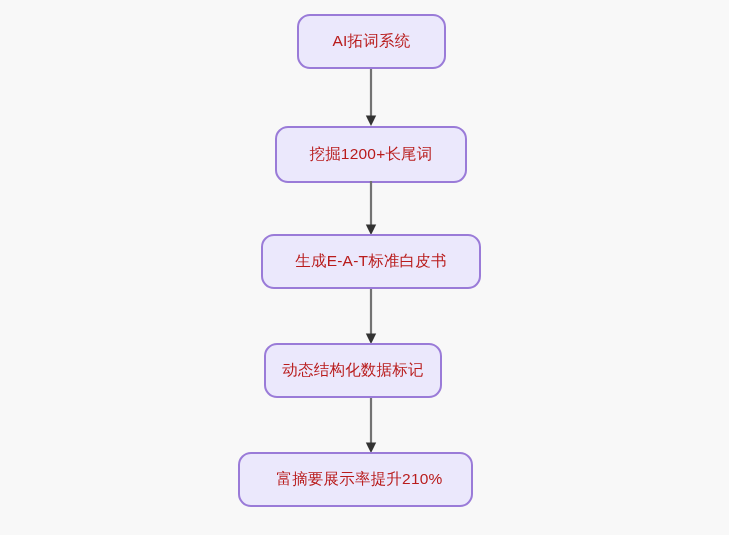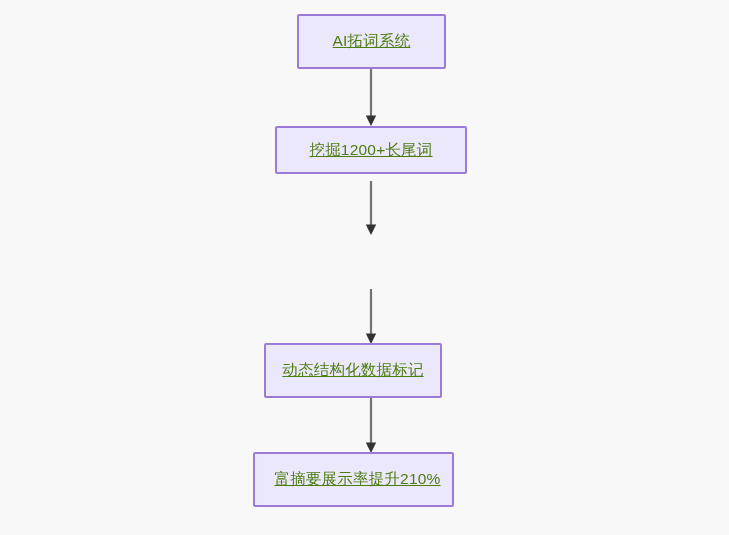--- a/index.html
+++ b/index.html
@@ -17,31 +17,30 @@
   #flow-canvas {
     position: relative;
     width: 729px;
     height: 535px;
   }
   .node {
     position: absolute;
     box-sizing: border-box;
     background: #ebe8fc;
     border: 2px solid #9a7bd8;
-    border-radius: 2px;
+    border-radius: 13px;
     display: flex;
     align-items: center;
     justify-content: center;
-    color: #4d7c0f;
+    color: #b91c1c;
     font-size: 15.5px;
     line-height: 1.2;
     letter-spacing: 0.2px;
     white-space: nowrap;
     user-select: none;
-    text-decoration: underline;
   }
   .node-label {
     display: block;
   }
   .connector {
     position: absolute;
   }
   .connector svg {
     display: block;
     overflow: visible;
@@ -56,47 +55,50 @@
     <span class="node-label">AI拓词系统</span>
   </div>
 
   <div class="connector" style="left:363px; top:69px; width:16px; height:57px;">
     <svg width="16" height="57" viewBox="0 0 16 57" aria-hidden="true">
       <line x1="8" y1="0" x2="8" y2="48" stroke="#737373" stroke-width="2.2"></line>
       <polygon points="8,57 2.8,46.5 13.2,46.5" fill="#333333"></polygon>
     </svg>
   </div>
 
-  <div class="node" style="left:275px; top:126px; width:192px; height:48px;">
+  <div class="node" style="left:275px; top:126px; width:192px; height:57px;">
     <span class="node-label">挖掘1200+长尾词</span>
   </div>
 
   <div class="connector" style="left:363px; top:181px; width:16px; height:54px;">
     <svg width="16" height="54" viewBox="0 0 16 54" aria-hidden="true">
       <line x1="8" y1="0" x2="8" y2="45" stroke="#737373" stroke-width="2.2"></line>
       <polygon points="8,54 2.8,43.5 13.2,43.5" fill="#333333"></polygon>
     </svg>
   </div>
 
+  <div class="node" style="left:261px; top:234px; width:220px; height:55px;">
+    <span class="node-label">生成E-A-T标准白皮书</span>
+  </div>
 
   <div class="connector" style="left:363px; top:289px; width:16px; height:55px;">
     <svg width="16" height="55" viewBox="0 0 16 55" aria-hidden="true">
       <line x1="8" y1="0" x2="8" y2="46" stroke="#737373" stroke-width="2.2"></line>
       <polygon points="8,55 2.8,44.5 13.2,44.5" fill="#333333"></polygon>
     </svg>
   </div>
 
   <div class="node" style="left:264px; top:343px; width:178px; height:55px;">
     <span class="node-label">动态结构化数据标记</span>
   </div>
 
   <div class="connector" style="left:363px; top:398px; width:16px; height:55px;">
     <svg width="16" height="55" viewBox="0 0 16 55" aria-hidden="true">
       <line x1="8" y1="0" x2="8" y2="46" stroke="#737373" stroke-width="2.2"></line>
       <polygon points="8,55 2.8,44.5 13.2,44.5" fill="#333333"></polygon>
     </svg>
   </div>
 
-  <div class="node" style="left:253px; top:452px; width:201px; height:55px;padding-left:8px;">
+  <div class="node" style="left:238px; top:452px; width:235px; height:55px;padding-left:8px;">
     <span class="node-label">富摘要展示率提升210%</span>
   </div>
 
 </div>
 
 </body></html>

